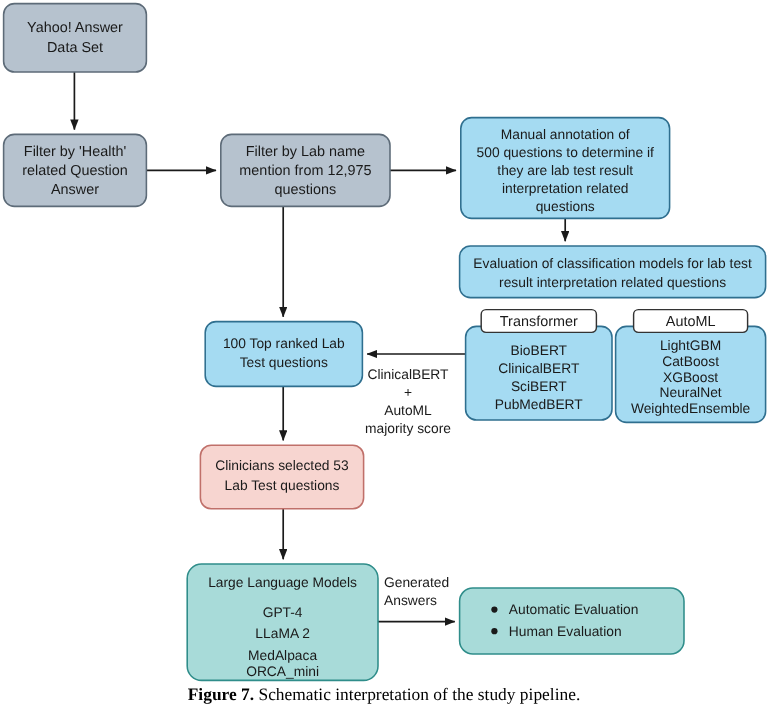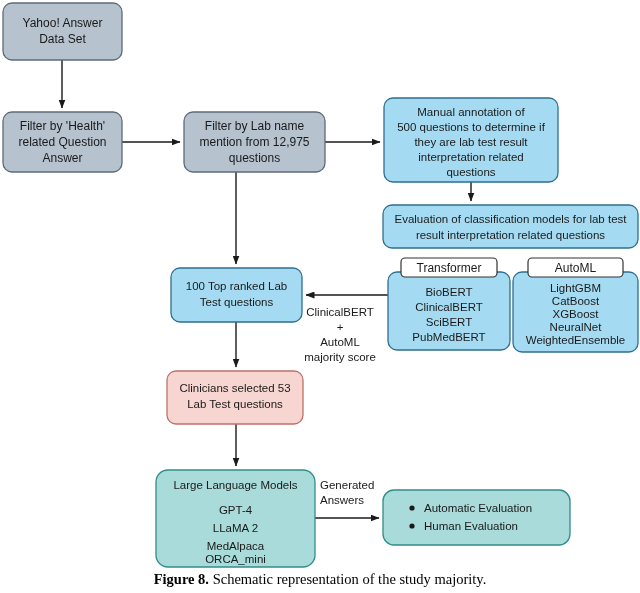--- a/index.html
+++ b/index.html
@@ -172,17 +172,17 @@
     <g>
       <rect x="383" y="490" width="187" height="55" rx="11" ry="11" fill="#a8dbd9" stroke="#2f8d8a" stroke-width="1.3"></rect>
       <circle cx="412" cy="508" r="2.6" fill="#1a1a1a"></circle>
       <text class="node-text" x="424" y="512" text-anchor="start" font-size="11.5">Automatic Evaluation</text>
       <circle cx="412" cy="526" r="2.6" fill="#1a1a1a"></circle>
       <text class="node-text" x="424" y="530" text-anchor="start" font-size="11.5">Human Evaluation</text>
     </g>
   </svg>
 
   <div class="caption">
-    <b>Figure 8.</b>
-    <span>Schematic representation of the study majority.</span>
+    <b>Figure 7.</b>
+    <span>Schematic interpretation of the study pipeline.</span>
   </div>
 
 </div>
 
 </body></html>

